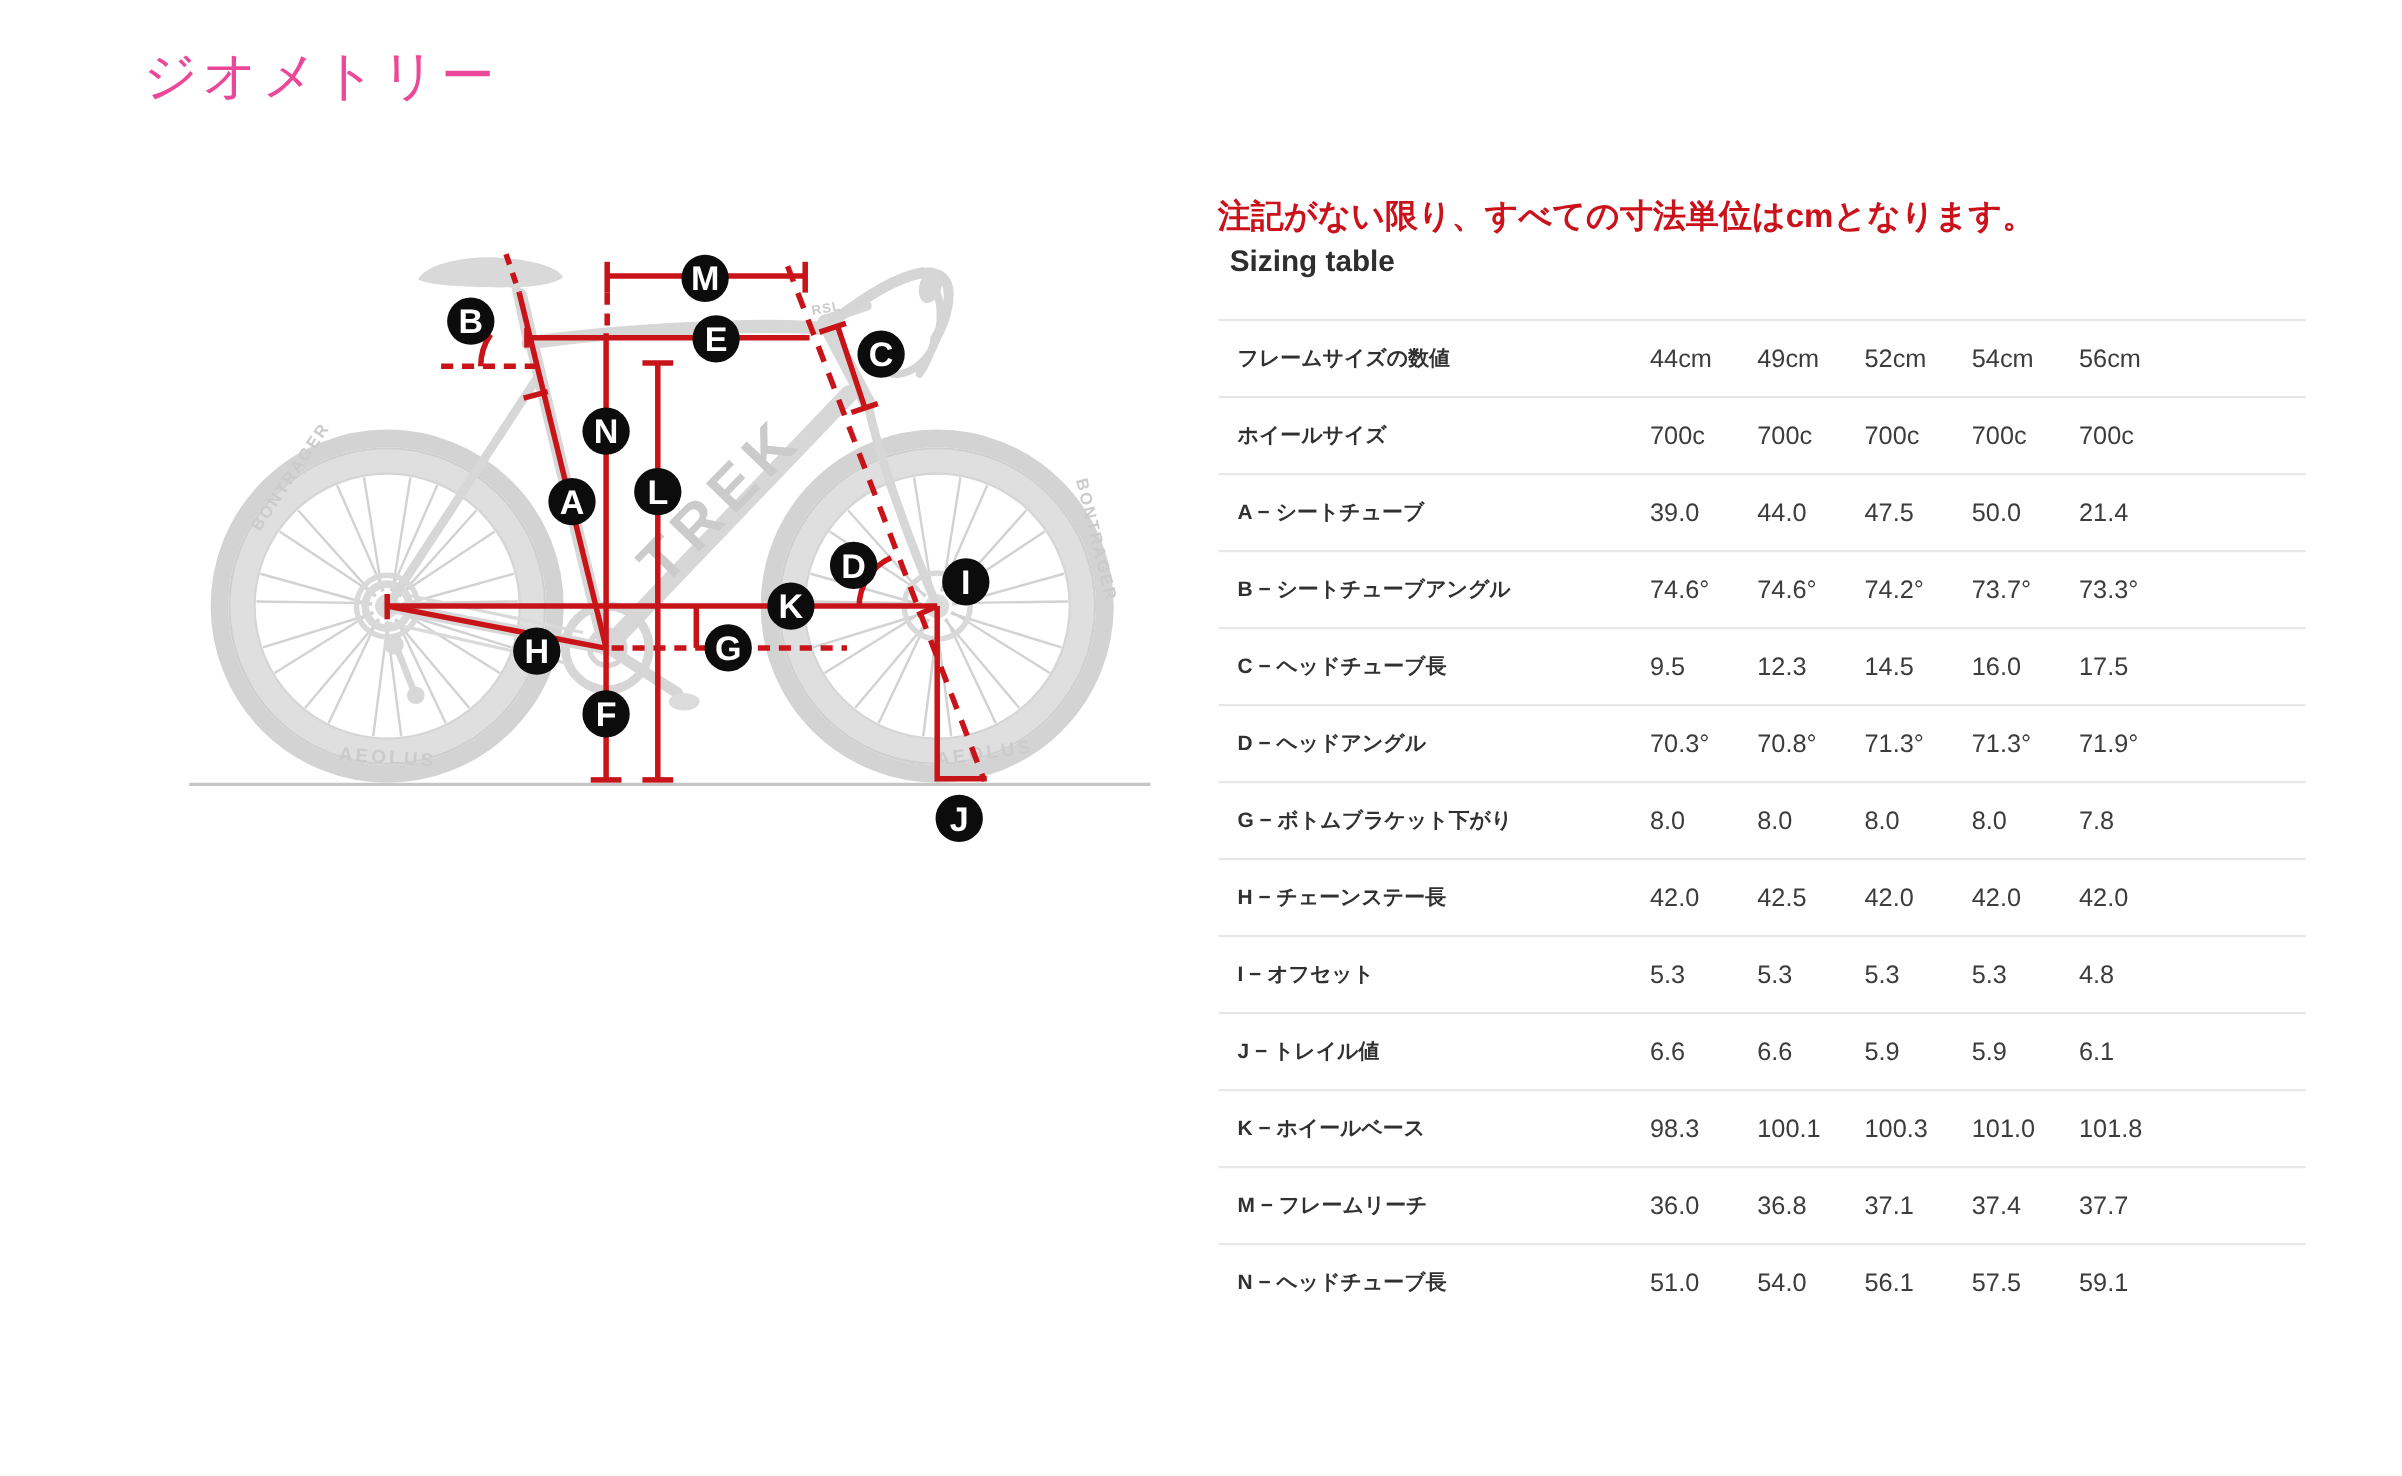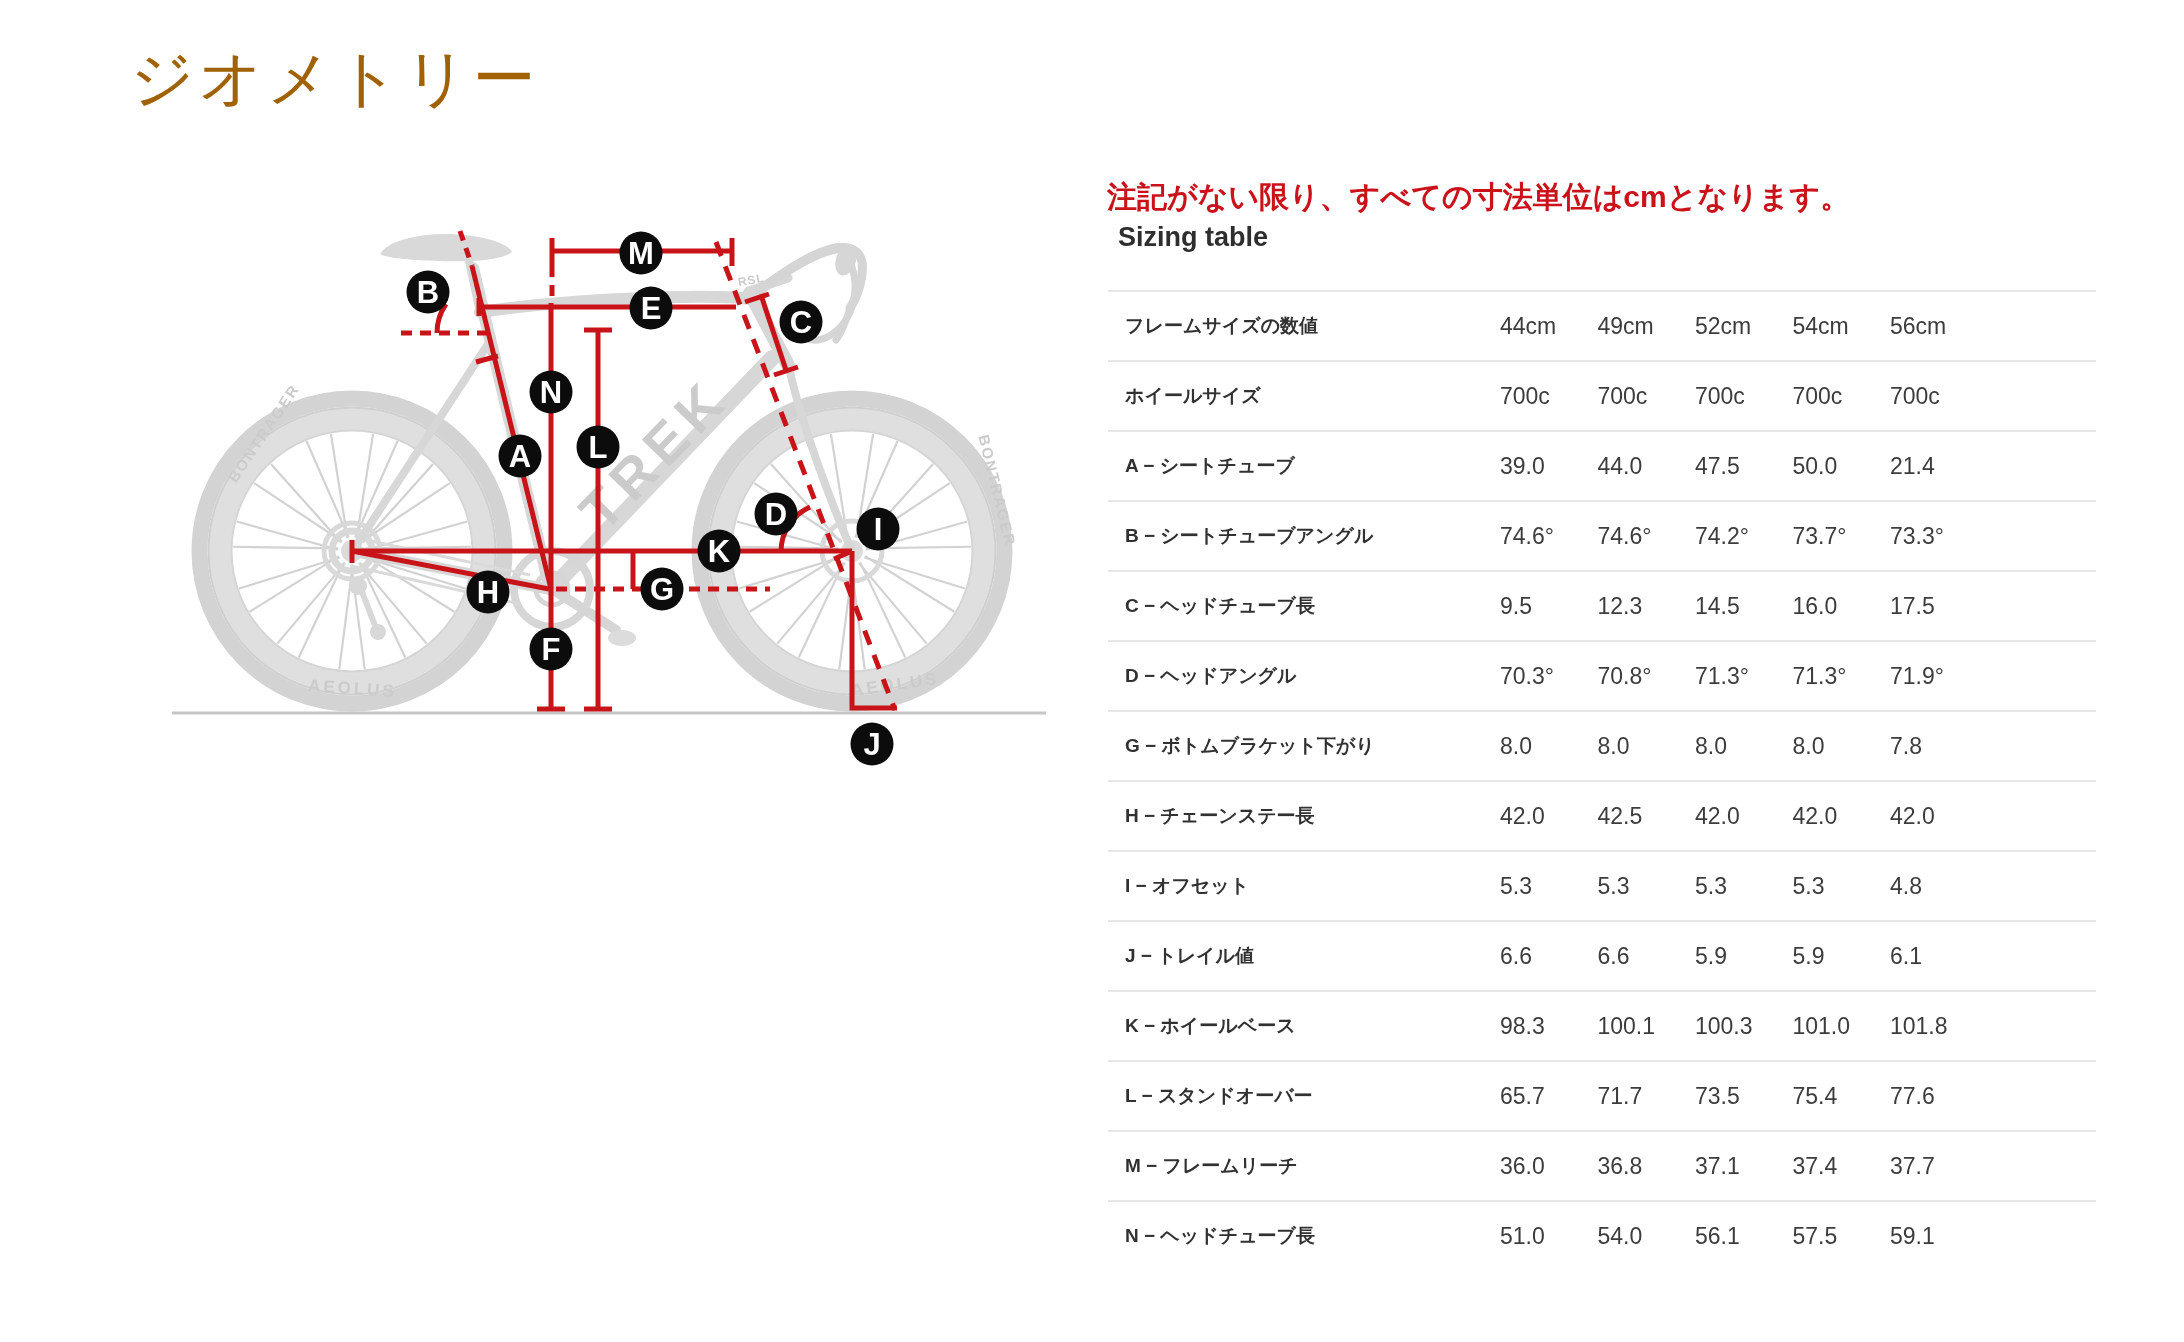--- a/index.html
+++ b/index.html
@@ -3,21 +3,21 @@
 <meta charset="utf-8">
 <style>
   html,body{margin:0;padding:0;}
   body{
     width:2184px;height:1342px;position:relative;background:#ffffff;
     font-family:"Liberation Sans","DejaVu Sans",sans-serif;
     overflow:hidden;color:#333;
   }
   .page-title{
     position:absolute;left:130px;top:36px;
-    font-size:63px;font-weight:400;color:#a16207;letter-spacing:4px;
+    font-size:49px;font-weight:400;color:#ec4899;letter-spacing:4px;
   }
   .unit-note{
     position:absolute;left:1107px;top:146px;width:900px;
     font-size:30px;font-weight:700;line-height:38px;
   }
   .sizing-heading{
     position:absolute;left:1118px;top:222px;
     font-size:27px;font-weight:700;color:#2e2e2e;
   }
   .geo-table{
@@ -139,29 +139,20 @@
       <span class="size-value">6.1</span>
       <span></span>
     </div>
     <div class="t-row">
       <span class="row-label">K − ホイールベース</span>
       <span class="size-value">98.3</span>
       <span class="size-value">100.1</span>
       <span class="size-value">100.3</span>
       <span class="size-value">101.0</span>
       <span class="size-value">101.8</span>
-      <span></span>
-    </div>
-    <div class="t-row">
-      <span class="row-label">L − スタンドオーバー</span>
-      <span class="size-value">65.7</span>
-      <span class="size-value">71.7</span>
-      <span class="size-value">73.5</span>
-      <span class="size-value">75.4</span>
-      <span class="size-value">77.6</span>
       <span></span>
     </div>
     <div class="t-row">
       <span class="row-label">M − フレームリーチ</span>
       <span class="size-value">36.0</span>
       <span class="size-value">36.8</span>
       <span class="size-value">37.1</span>
       <span class="size-value">37.4</span>
       <span class="size-value">37.7</span>
       <span></span>

